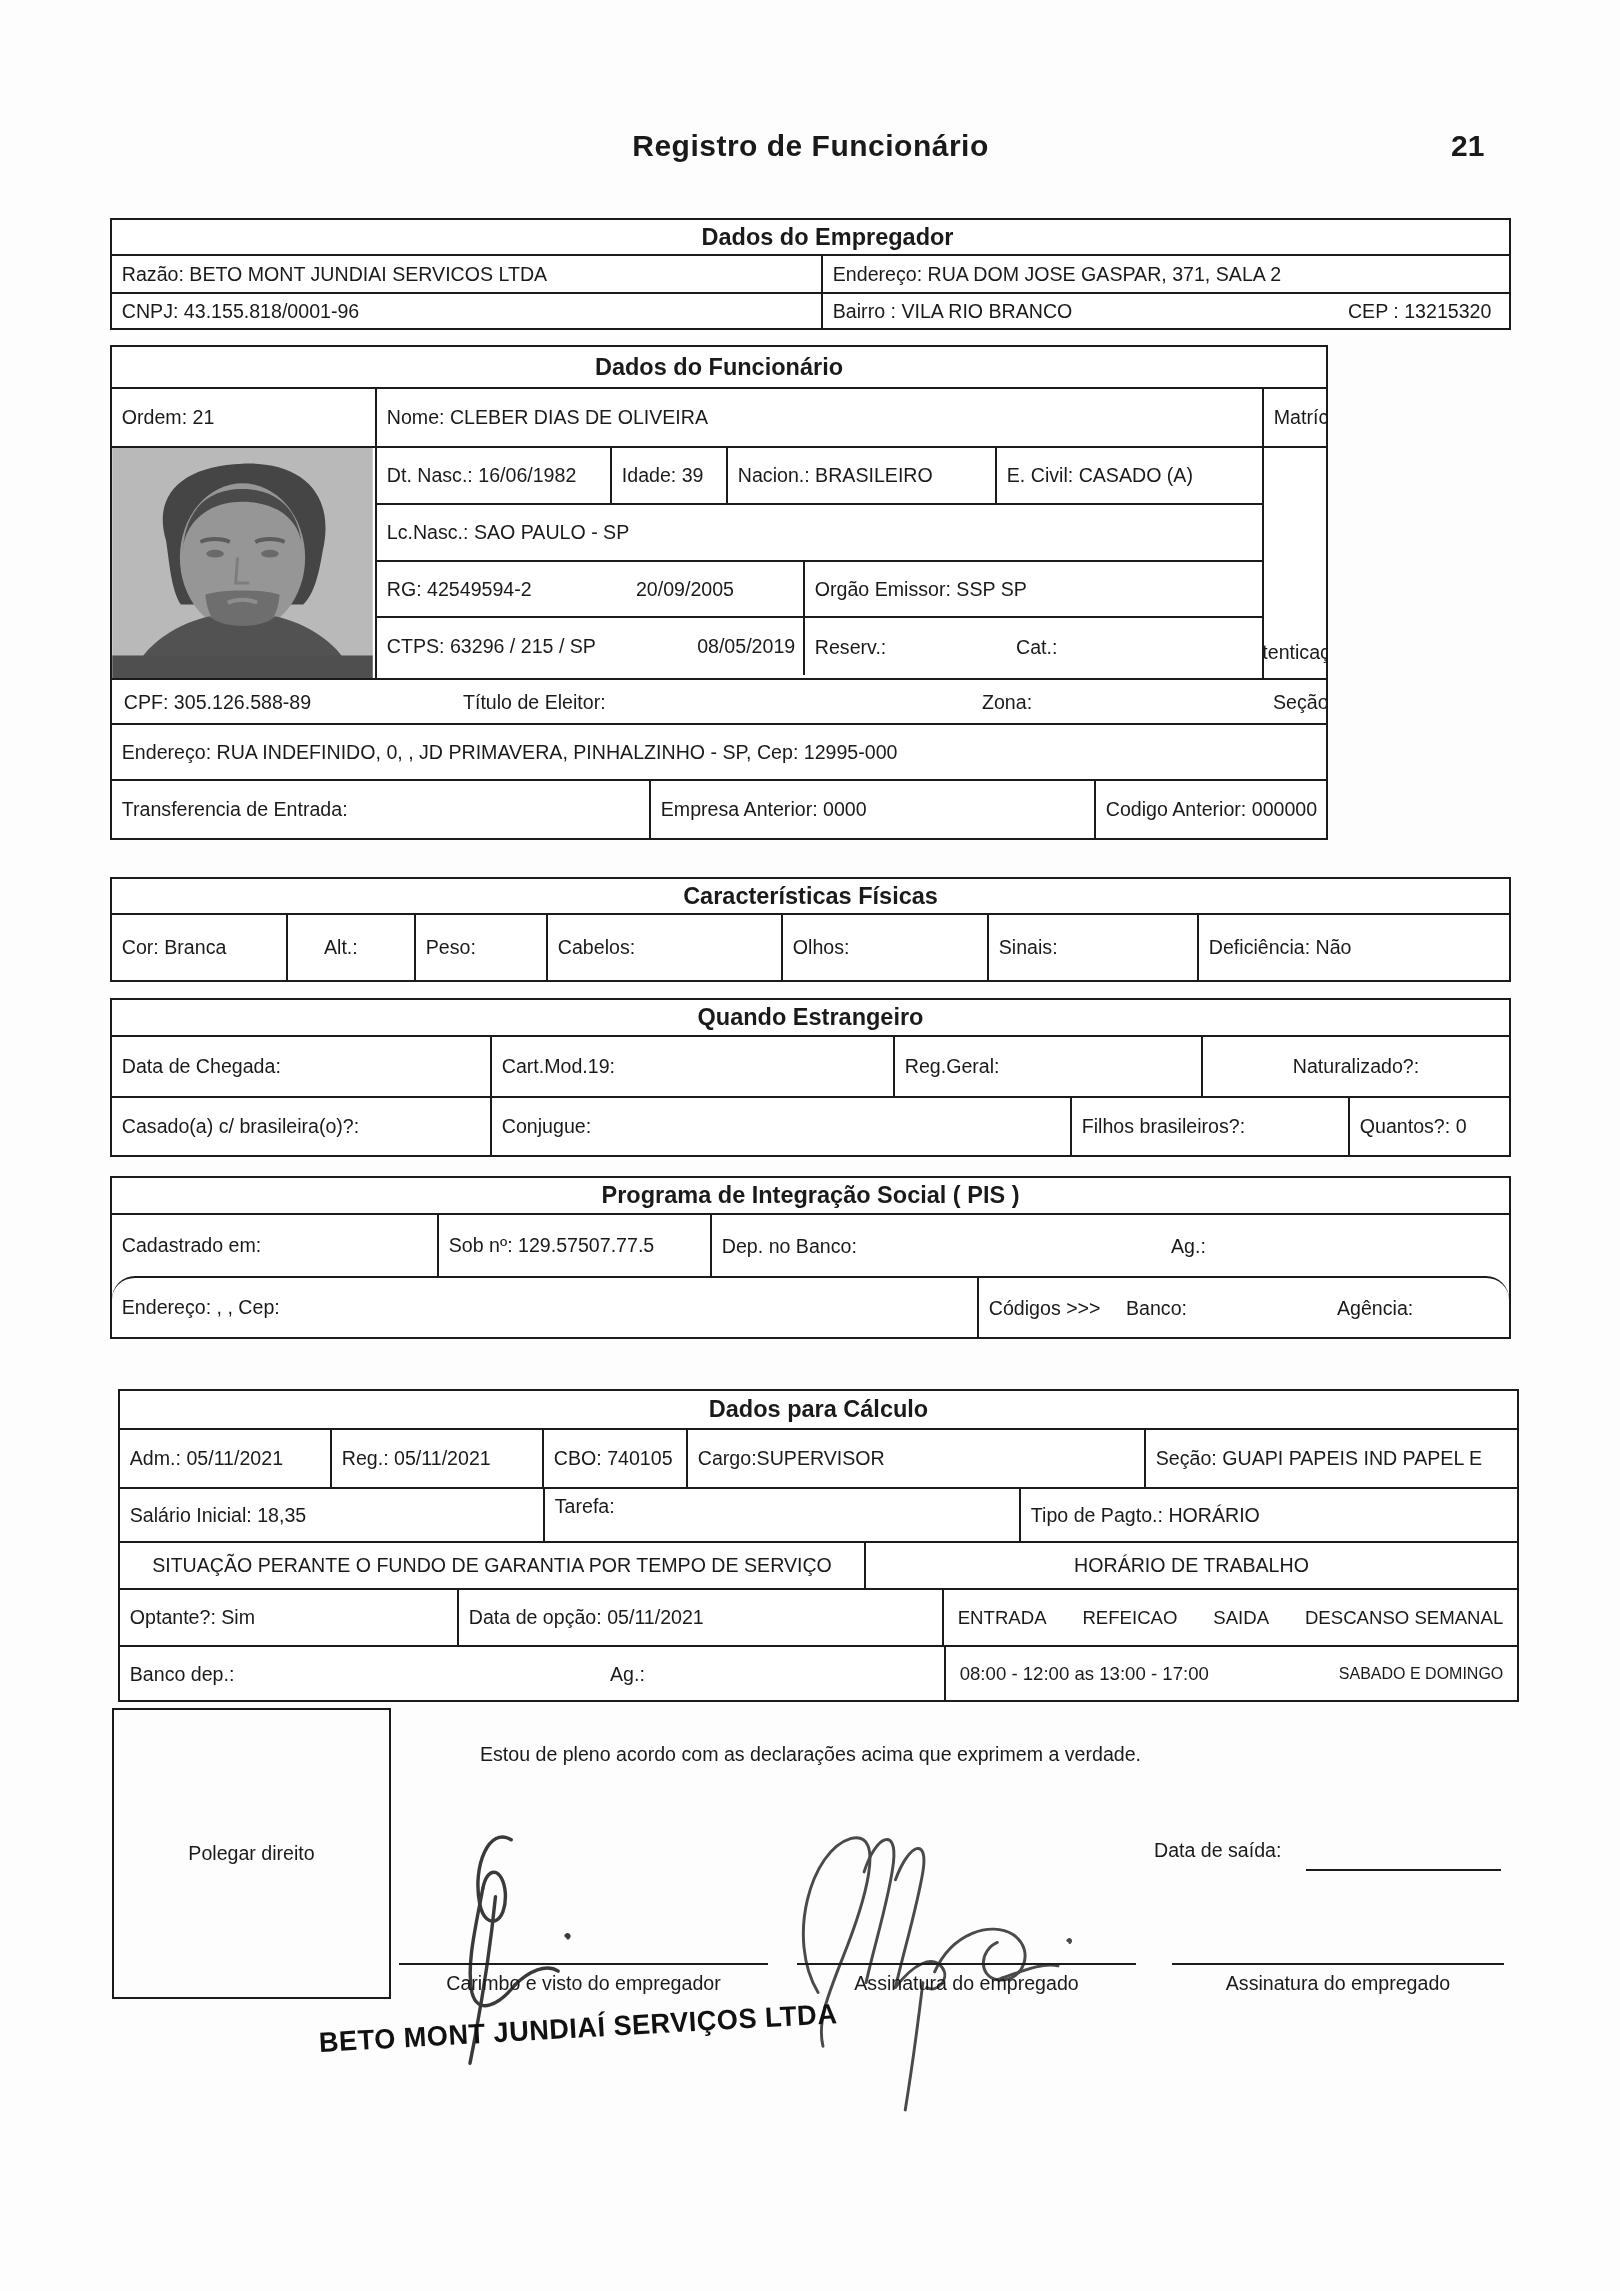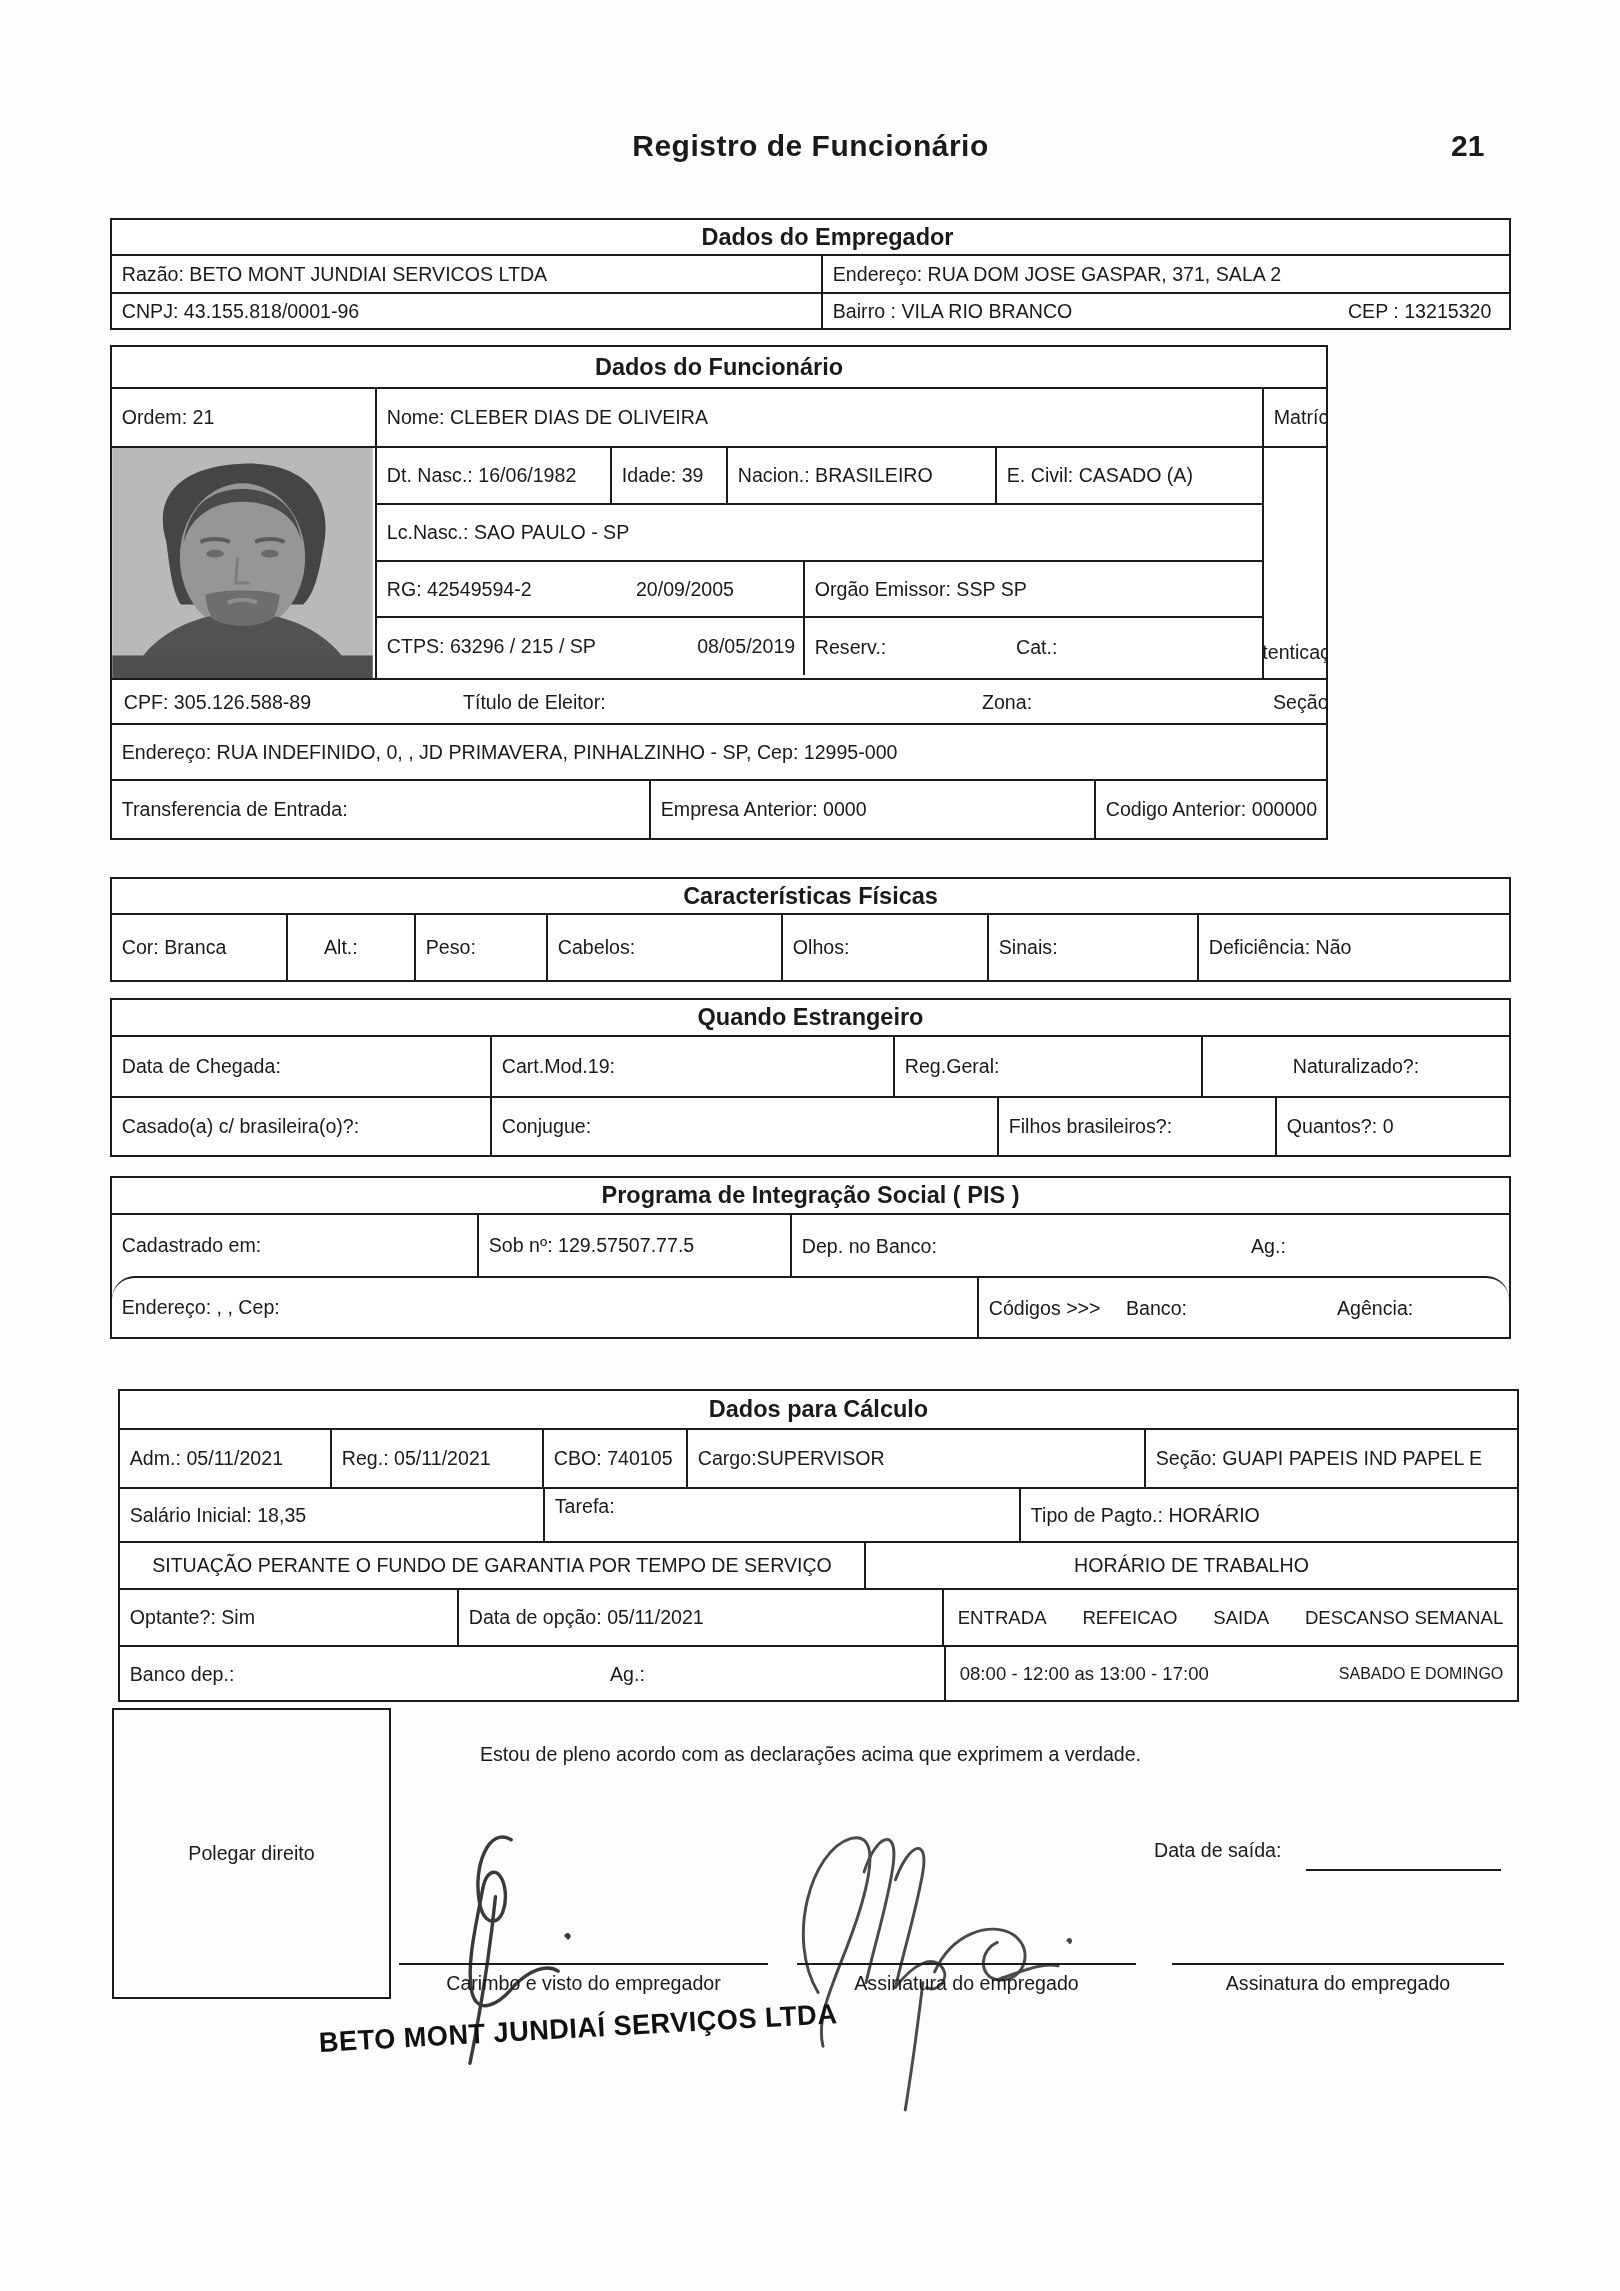--- a/index.html
+++ b/index.html
@@ -143,29 +143,29 @@
   <div class="box" style="left:110px;top:998px;width:1401px;">
     <div class="sec-title" style="height:37px;">Quando Estrangeiro</div>
     <div class="row" style="height:59px;">
       <div class="cell" style="width:378px;">Data de Chegada:</div>
       <div class="cell" style="width:403px;">Cart.Mod.19:</div>
       <div class="cell" style="width:308px;">Reg.Geral:</div>
       <div class="cell grow center">Naturalizado?:</div>
     </div>
     <div class="row" style="height:59px;">
       <div class="cell" style="width:378px;">Casado(a) c/ brasileira(o)?:</div>
-      <div class="cell" style="width:507px;">Conjugue:</div>
+      <div class="cell" style="width:580px;">Conjugue:</div>
       <div class="cell" style="width:278px;">Filhos brasileiros?:</div>
       <div class="cell grow">Quantos?: 0</div>
     </div>
   </div>
 
   <div class="box" style="left:110px;top:1176px;width:1401px;">
     <div class="sec-title" style="height:37px;">Programa de Integração Social ( PIS )</div>
-    <div class="row" style="height:61px;gap:40px;">
+    <div class="row" style="height:61px;">
       <div class="cell" style="width:325px;">Cadastrado em:</div>
       <div class="cell" style="width:273px;">Sob nº: 129.57507.77.5</div>
       <div class="cell grow rel">
         <span style="left:9.8px;">Dep. no Banco:</span>
         <span style="left:459px;">Ag.:</span>
       </div>
     </div>
     <div class="row" style="height:61px;border-radius:23px;">
       <div class="cell" style="width:865px;">Endereço:  ,  , Cep:</div>
       <div class="cell grow rel">

